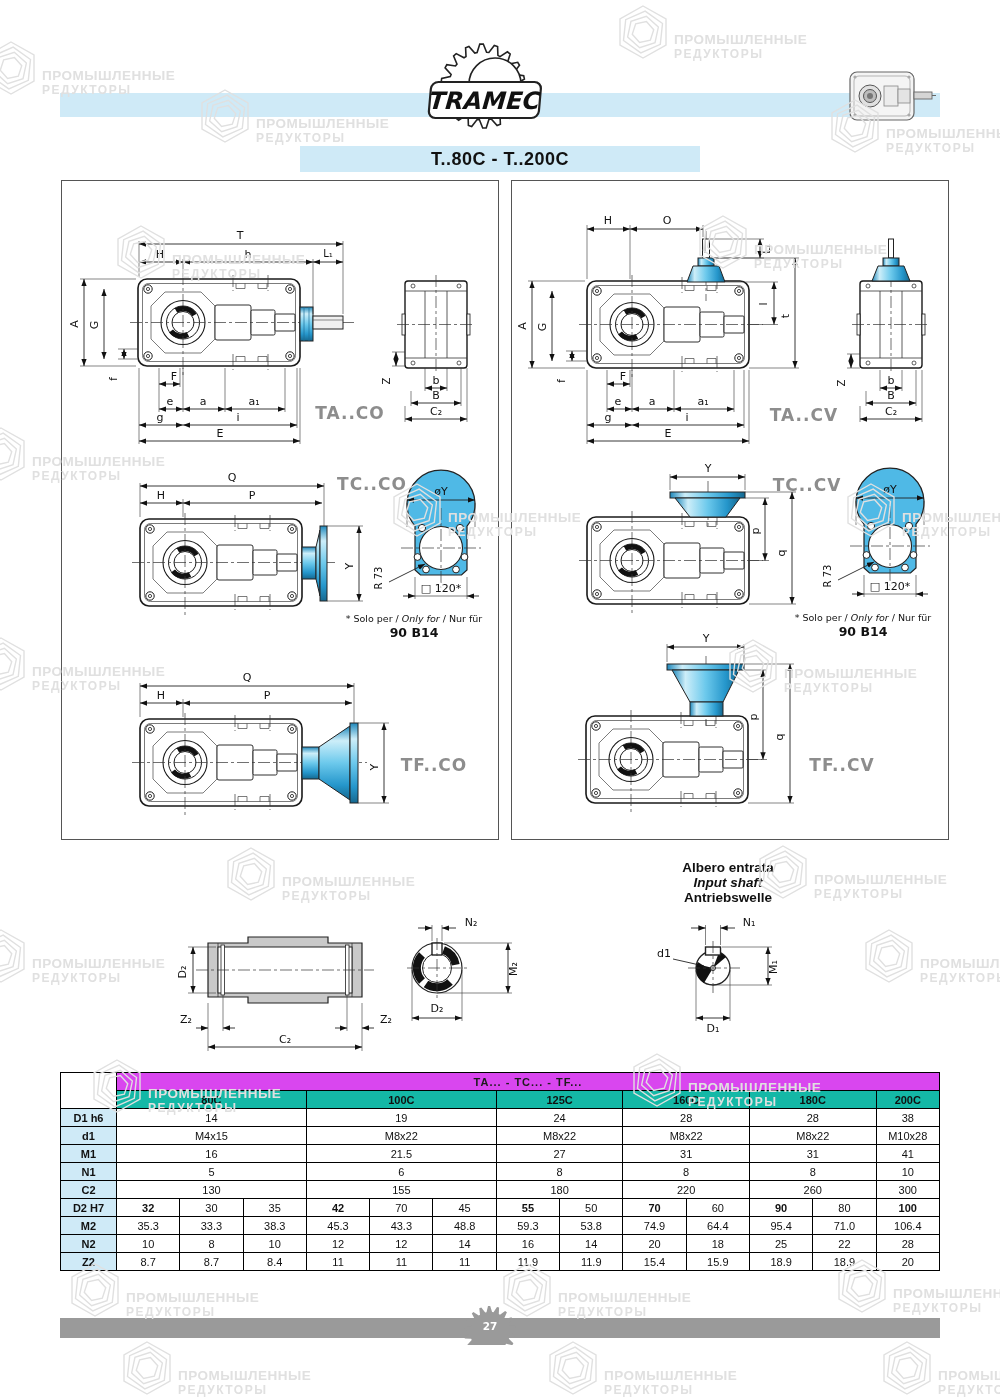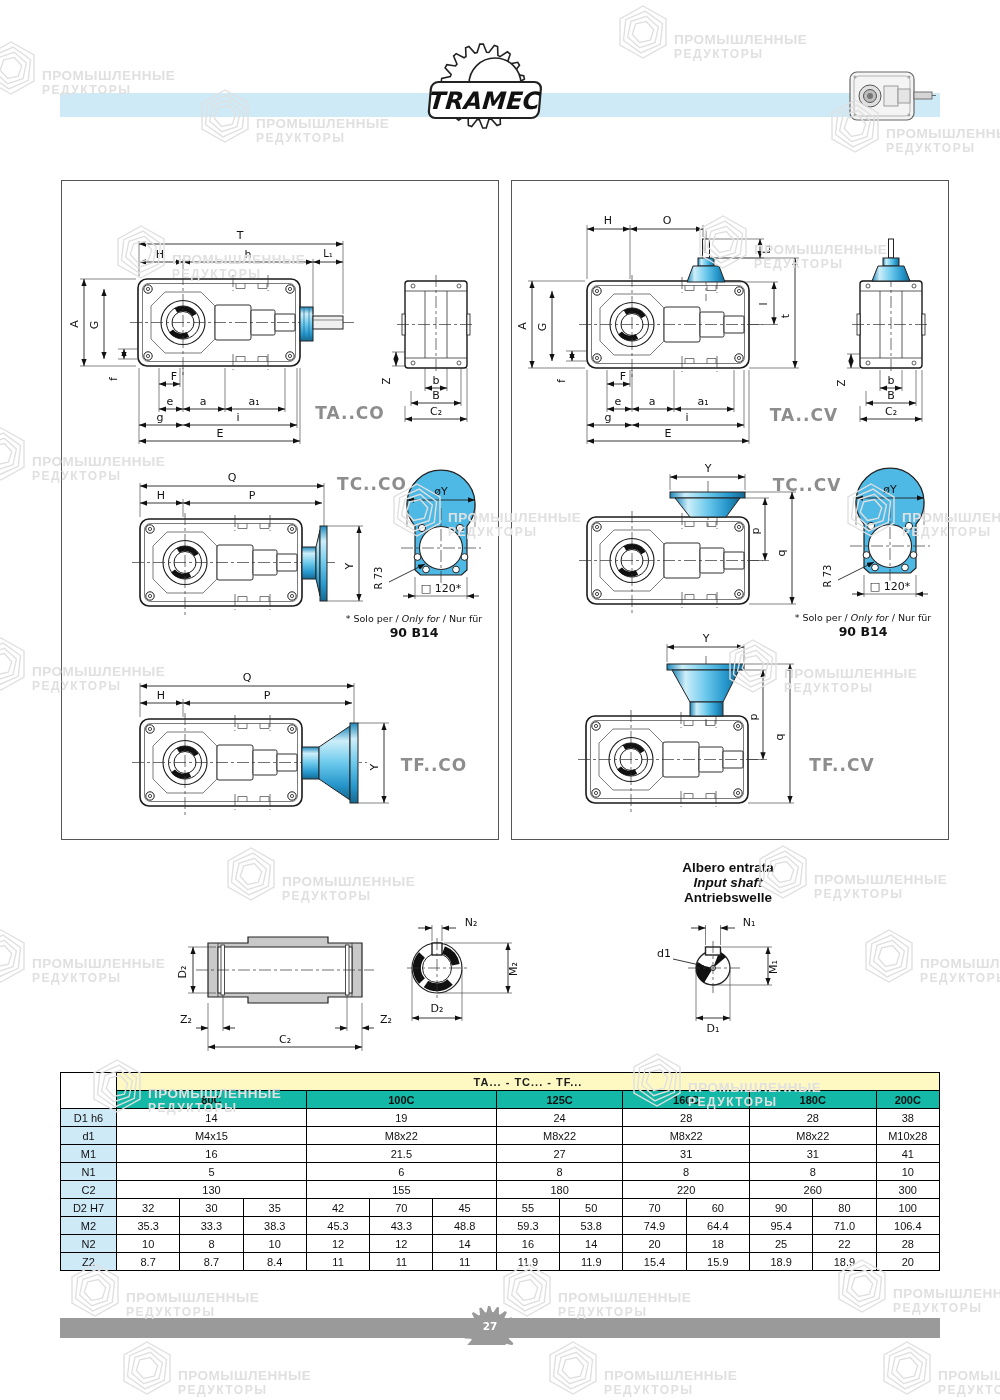--- a/index.html
+++ b/index.html
@@ -28,27 +28,27 @@
   .ext{fill:none;stroke:#333;stroke-width:.6;}
   
   .shaft-title{position:absolute;width:220px;text-align:center;font-size:13.5px;line-height:15px;font-weight:bold;z-index:2;}
   .shaft-title .it{font-style:italic;}
   .shaft-svg{position:absolute;z-index:2;}
   
   table.spec{position:absolute;left:60px;top:1072px;width:880px;border-collapse:collapse;table-layout:fixed;z-index:2;}
   table.spec td{border:1px solid #000;text-align:center;padding:0;height:17px;font-size:11px;
                 white-space:nowrap;overflow:hidden;}
   td.corner{background:#fff;}
-  td.ghead{background:#fef9c3;font-weight:bold;font-size:13.5px;height:21px;color:#1c1c1c;letter-spacing:1px;}
+  td.ghead{background:#d946ef;font-weight:bold;font-size:13.5px;height:21px;color:#1c1c1c;letter-spacing:1px;}
   td.szhead{background:#14b8a6;font-weight:bold;font-size:12px;height:15px;margin-left:28px;}
-  td.rlabel{background:#cfeaf7;font-weight:normal;font-size:12px;}
+  td.rlabel{background:#cfeaf7;font-weight:bold;font-size:12px;}
   td.spanval{font-size:11.5px;}
   td.primary{font-size:12px;}
   td.secondary{font-size:10px;}
-  td.pbold{font-weight:normal;}
+  td.pbold{font-weight:bold;}
   
   .footer-bar{position:absolute;left:60px;top:1318px;width:880px;height:20px;background:#9a9a9a;z-index:2;}
   .footer-gear{position:absolute;left:455px;top:1300px;z-index:3;}
   .footer-gear text{fill:#fff;font-size:10.5px;font-weight:bold;}
   
   .wm-layer{position:absolute;inset:0;z-index:40;pointer-events:none;}
   .wm{position:absolute;display:flex;align-items:center;}
   .wm .tx{margin:26px 0 0 2px;color:#e0e0e0;font-weight:bold;}
   .wm .l1{font-size:13.5px;letter-spacing:.5px;}
   .wm .l2{font-size:12px;letter-spacing:1.5px;}
@@ -82,20 +82,21 @@
       <circle cx="24" cy="30" r="11" fill="#e0e0e0" stroke="#555"></circle>
       <circle cx="24" cy="30" r="6.5" fill="#bdbdbd" stroke="#555"></circle>
       <circle cx="24" cy="30" r="3" fill="#777"></circle>
       <rect x="38" y="20" width="14" height="20" fill="#ececec" stroke="#888" stroke-width=".8"></rect>
       <rect x="52" y="23" width="12" height="14" fill="#e4e4e4" stroke="#888" stroke-width=".8"></rect>
       <rect x="68" y="26" width="18" height="7" fill="#d5d5d5" stroke="#666" stroke-width=".9"></rect>
       <line x1="86" y1="29.5" x2="90" y2="29.5" stroke="#666"></line>
     </svg>
   </div>
 
+  <div class="titlebox">T..80C - T..200C</div>
 
   <div class="panel left">
   <svg width="434" height="656" viewBox="0 0 434 656">
     <defs>
       <marker id="arrL" markerWidth="9" markerHeight="8" refX="8" refY="3" orient="auto-start-reverse">
         <path d="M0,0 L8,3 L0,6 Z" fill="#111"></path>
       </marker>
       <linearGradient id="gVL" x1="0" y1="0" x2="0" y2="1">
         <stop offset="0" stop-color="#1f88bb"></stop>
             <stop offset=".2" stop-color="#cdeef9"></stop>

